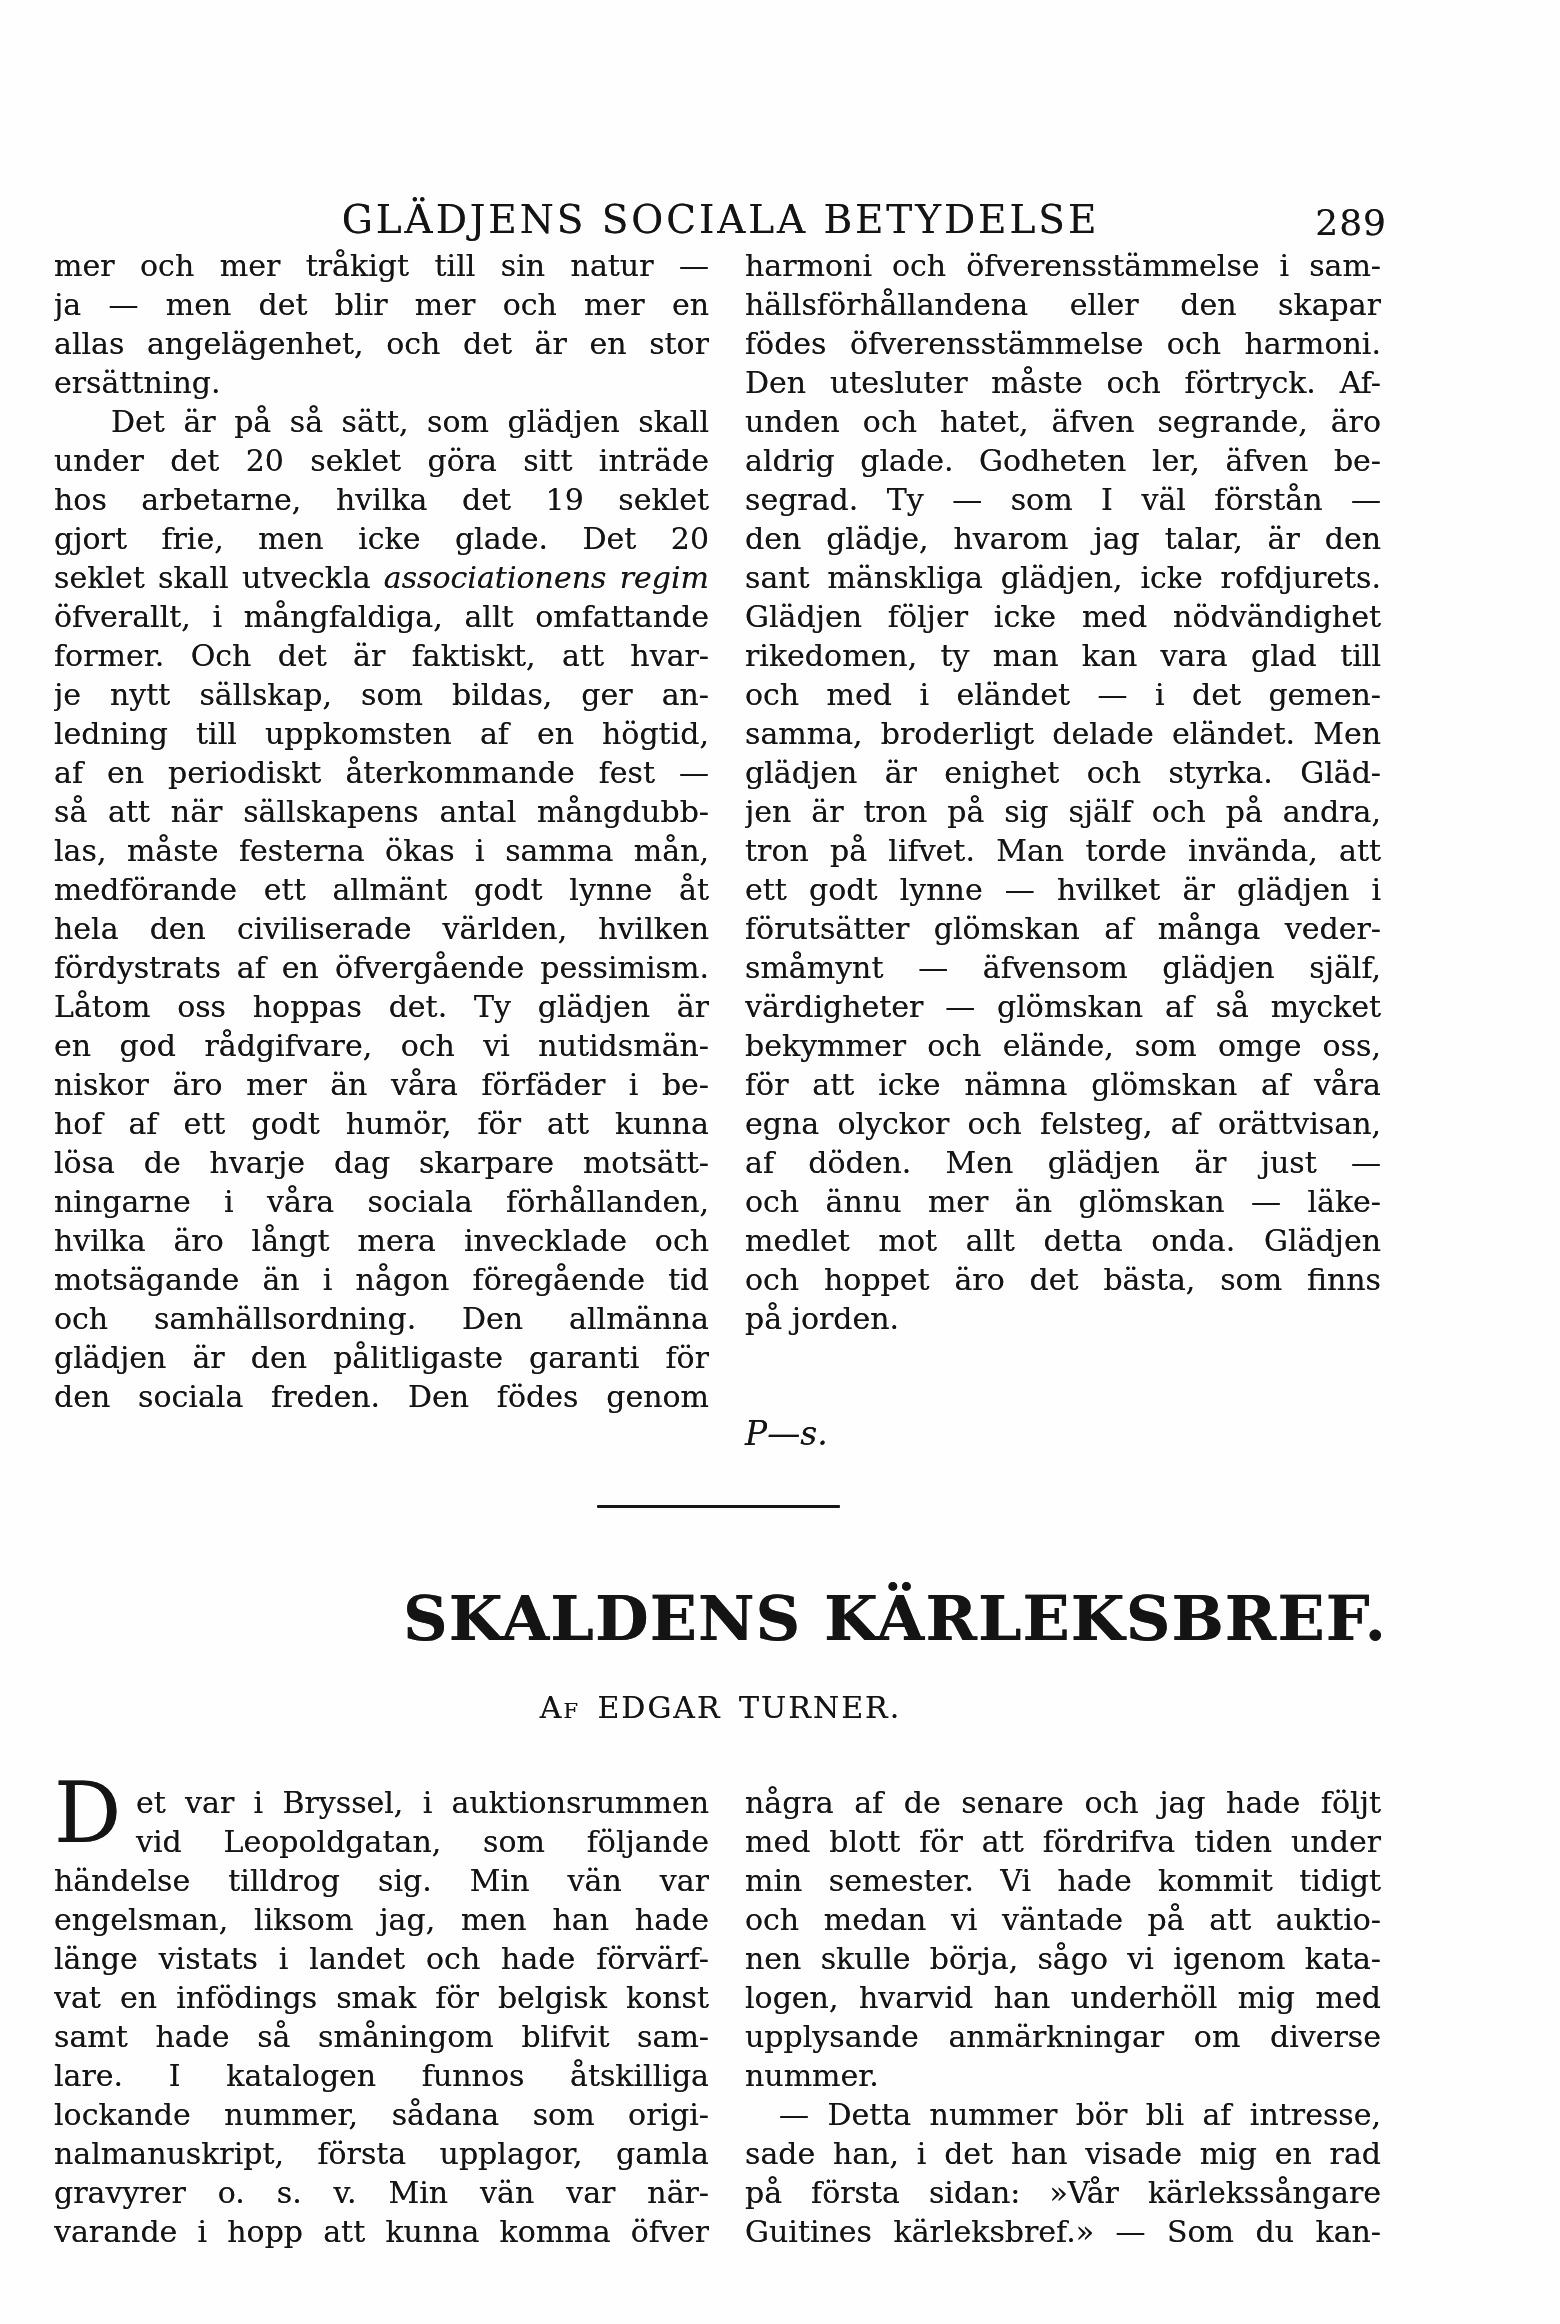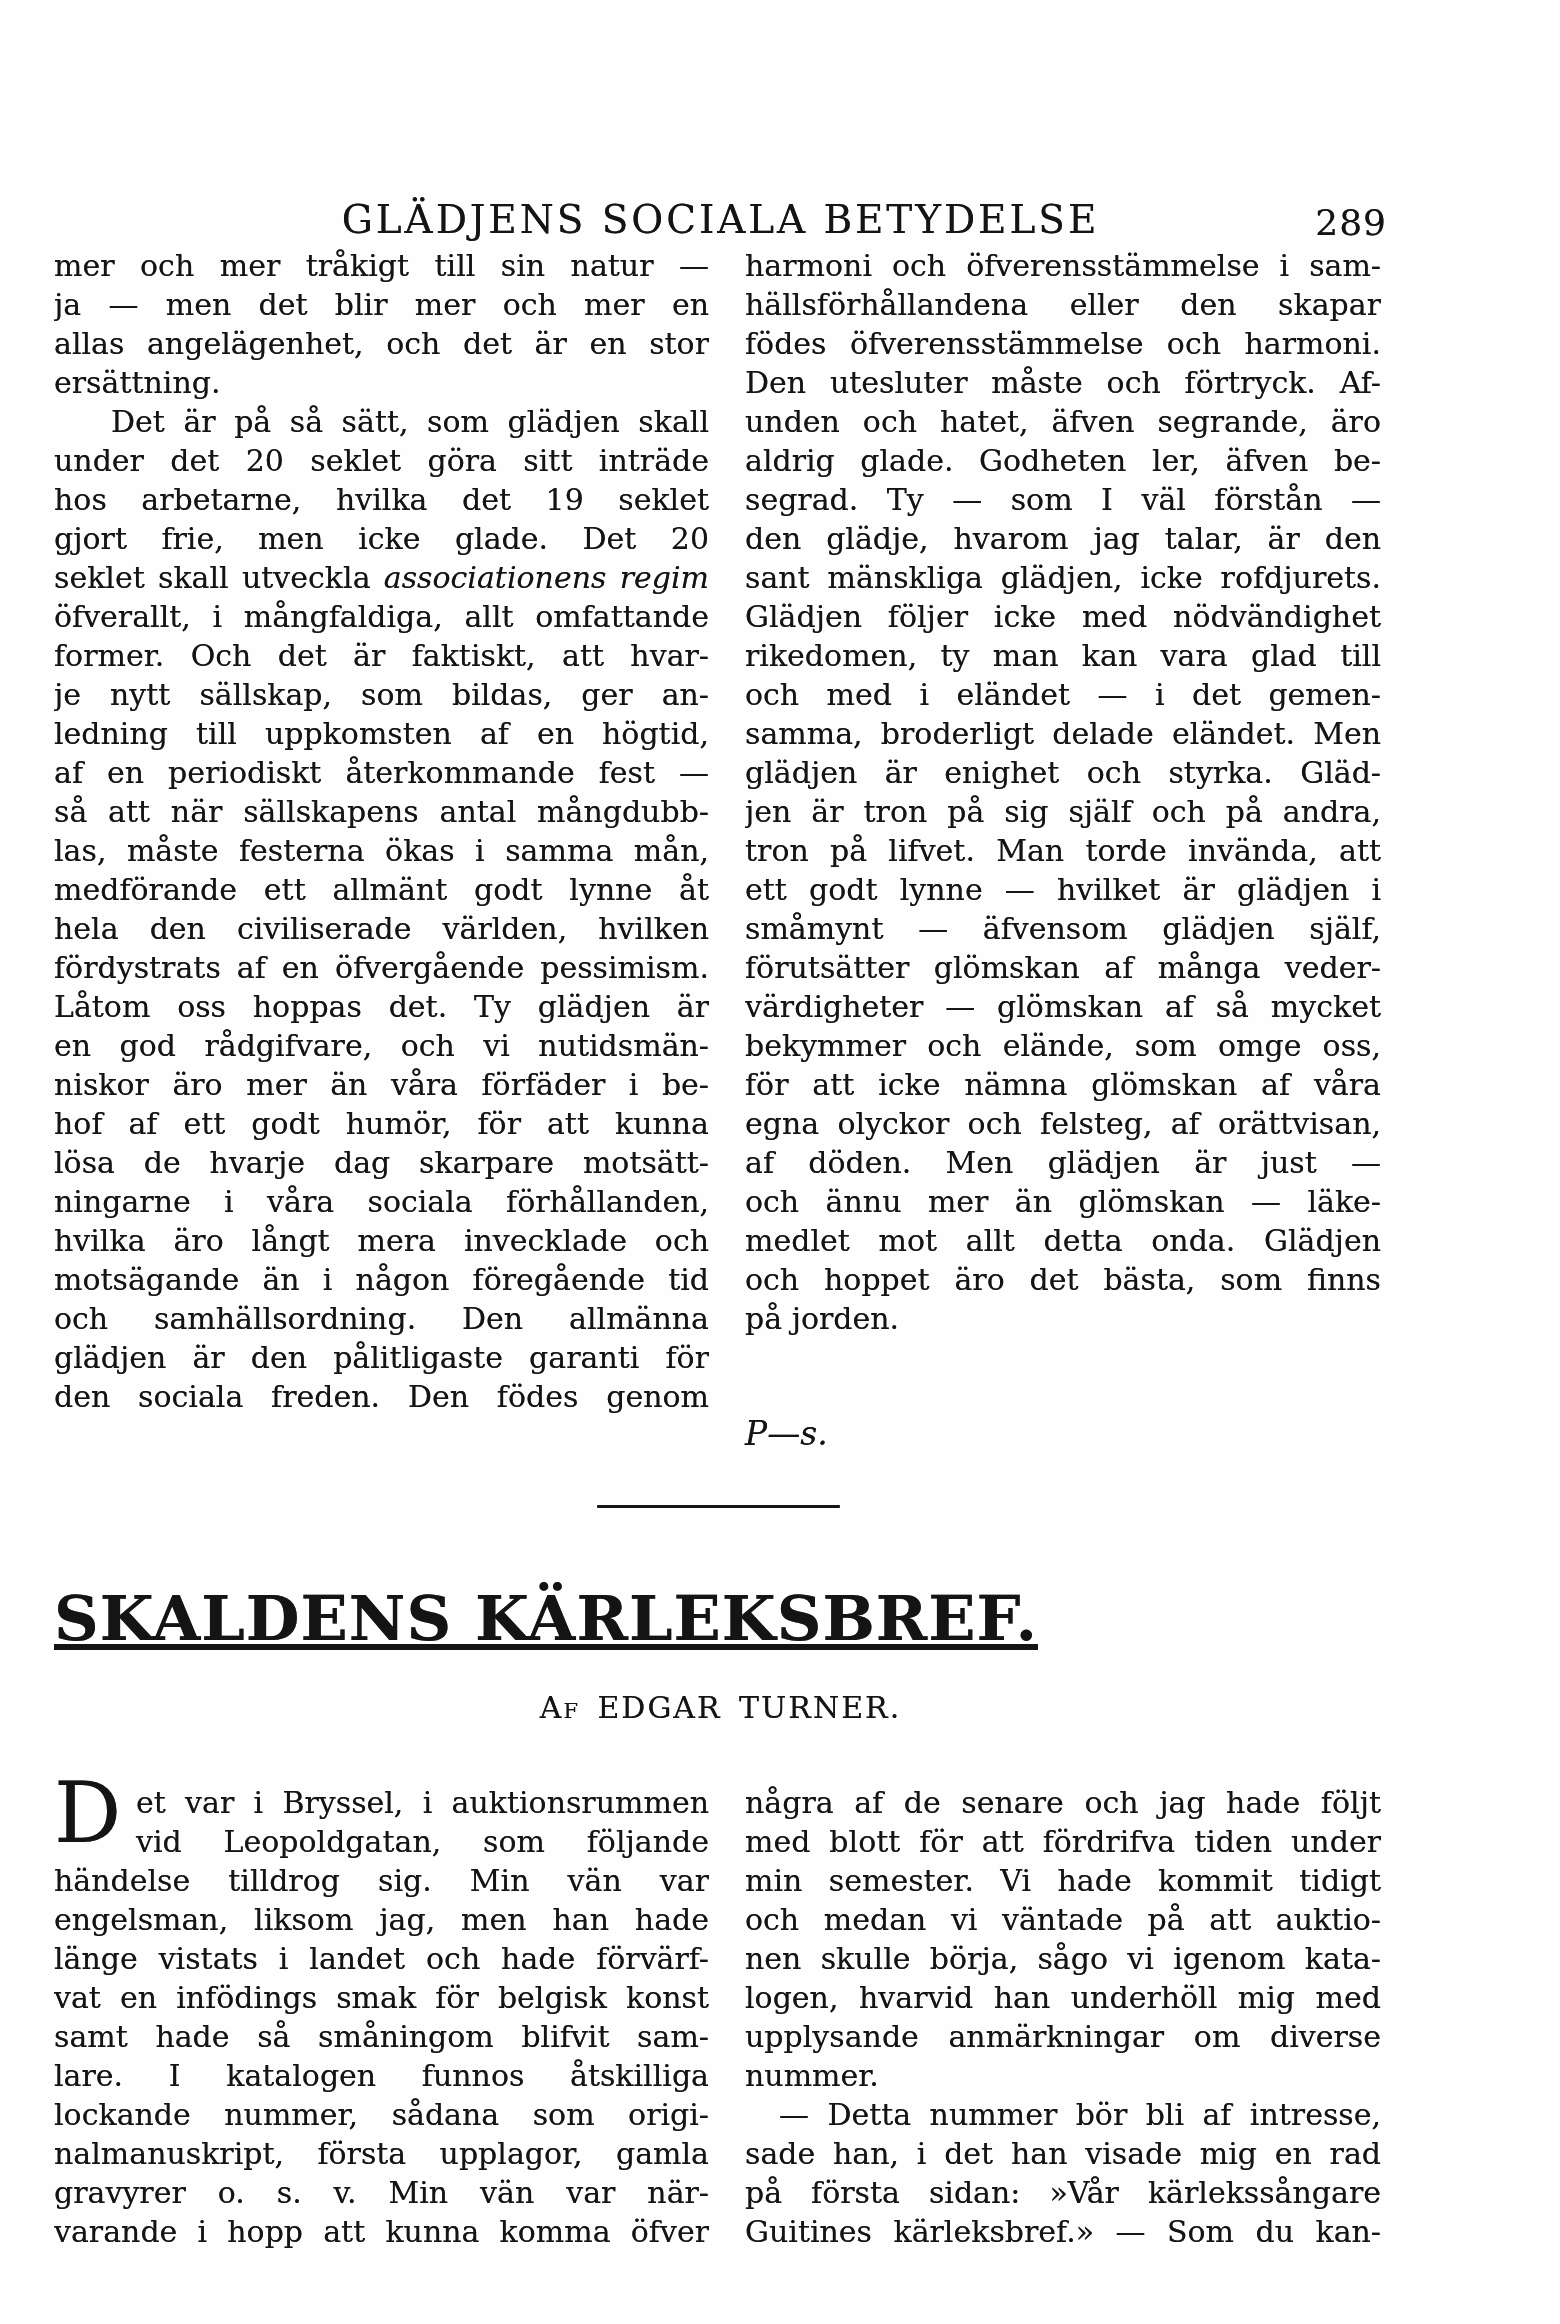--- a/index.html
+++ b/index.html
@@ -44,22 +44,22 @@
     position: absolute; left: 745px; top: 1414px; width: 636px;
     box-sizing: border-box; padding-right: 54px;
     font-style: italic; font-size: 33px; line-height: 39px;
   }
   .rule {
     position: absolute; left: 597px; top: 1505px; width: 243px; height: 2.9px;
     background: #161616; border-radius: 1px;
   }
   .sec-title {
     position: absolute; left: 54px; top: 1580px; width: 1333px; margin: 0;
-    text-align: left; font-size: 62px; font-weight: bold;
-    letter-spacing: 1px; line-height: 78px; white-space: nowrap; text-decoration: underline;
+    text-align: right; font-size: 62px; font-weight: bold;
+    letter-spacing: 1px; line-height: 78px; white-space: nowrap;
   }
   .byline {
     position: absolute; left: 54px; top: 1689px; width: 1333px;
     text-align: center; font-size: 30px; letter-spacing: 2px; word-spacing: 5.9px;
     font-variant: small-caps; line-height: 37px;
   }
   .dropcap {
     position: absolute; left: 54px; top: 1771px;
     font-size: 84px; line-height: 1; font-weight: normal;
   }
@@ -118,22 +118,22 @@
       <div class="tline">den glädje, hvarom jag talar, är den</div>
       <div class="tline">sant mänskliga glädjen, icke rofdjurets.</div>
       <div class="tline">Glädjen följer icke med nödvändighet</div>
       <div class="tline">rikedomen, ty man kan vara glad till</div>
       <div class="tline">och med i eländet — i det gemen-</div>
       <div class="tline">samma, broderligt delade eländet.  Men</div>
       <div class="tline">glädjen är enighet och styrka.  Gläd-</div>
       <div class="tline">jen är tron på sig själf och på andra,</div>
       <div class="tline">tron på lifvet.  Man torde invända, att</div>
       <div class="tline">ett godt lynne — hvilket är glädjen i</div>
+      <div class="tline">förutsätter glömskan af många veder-</div>
       <div class="tline">småmynt — äfvensom glädjen själf,</div>
-      <div class="tline">förutsätter glömskan af många veder-</div>
       <div class="tline">värdigheter — glömskan af så mycket</div>
       <div class="tline">bekymmer och elände, som omge oss,</div>
       <div class="tline">för att icke nämna glömskan af våra</div>
       <div class="tline">egna olyckor och felsteg, af orättvisan,</div>
       <div class="tline">af döden.  Men glädjen är just —</div>
       <div class="tline">och ännu mer än glömskan — läke-</div>
       <div class="tline">medlet mot allt detta onda.  Glädjen</div>
       <div class="tline">och hoppet äro det bästa, som finns</div>
       <div class="tline end">på jorden.</div>
     </div>

